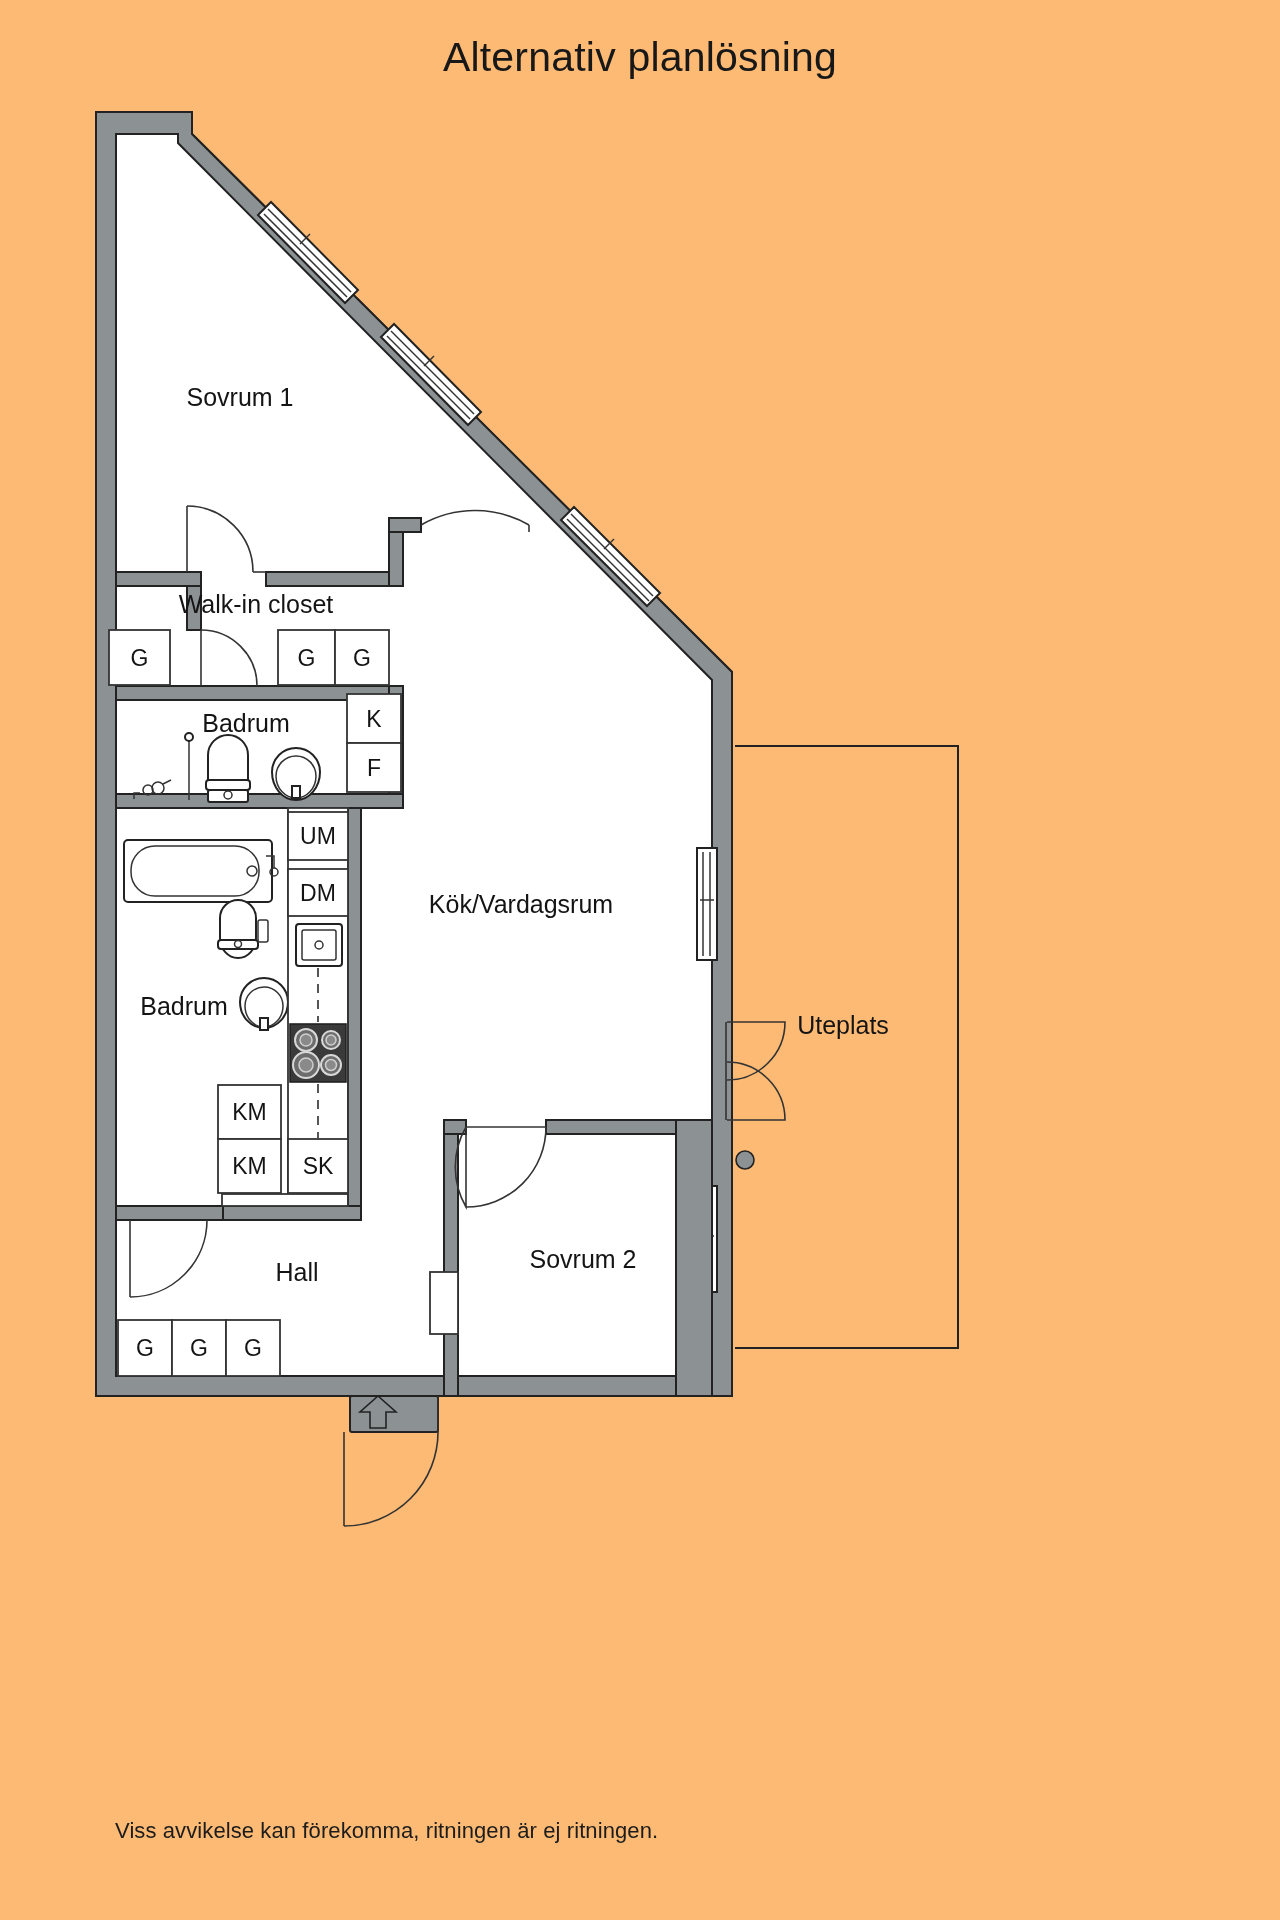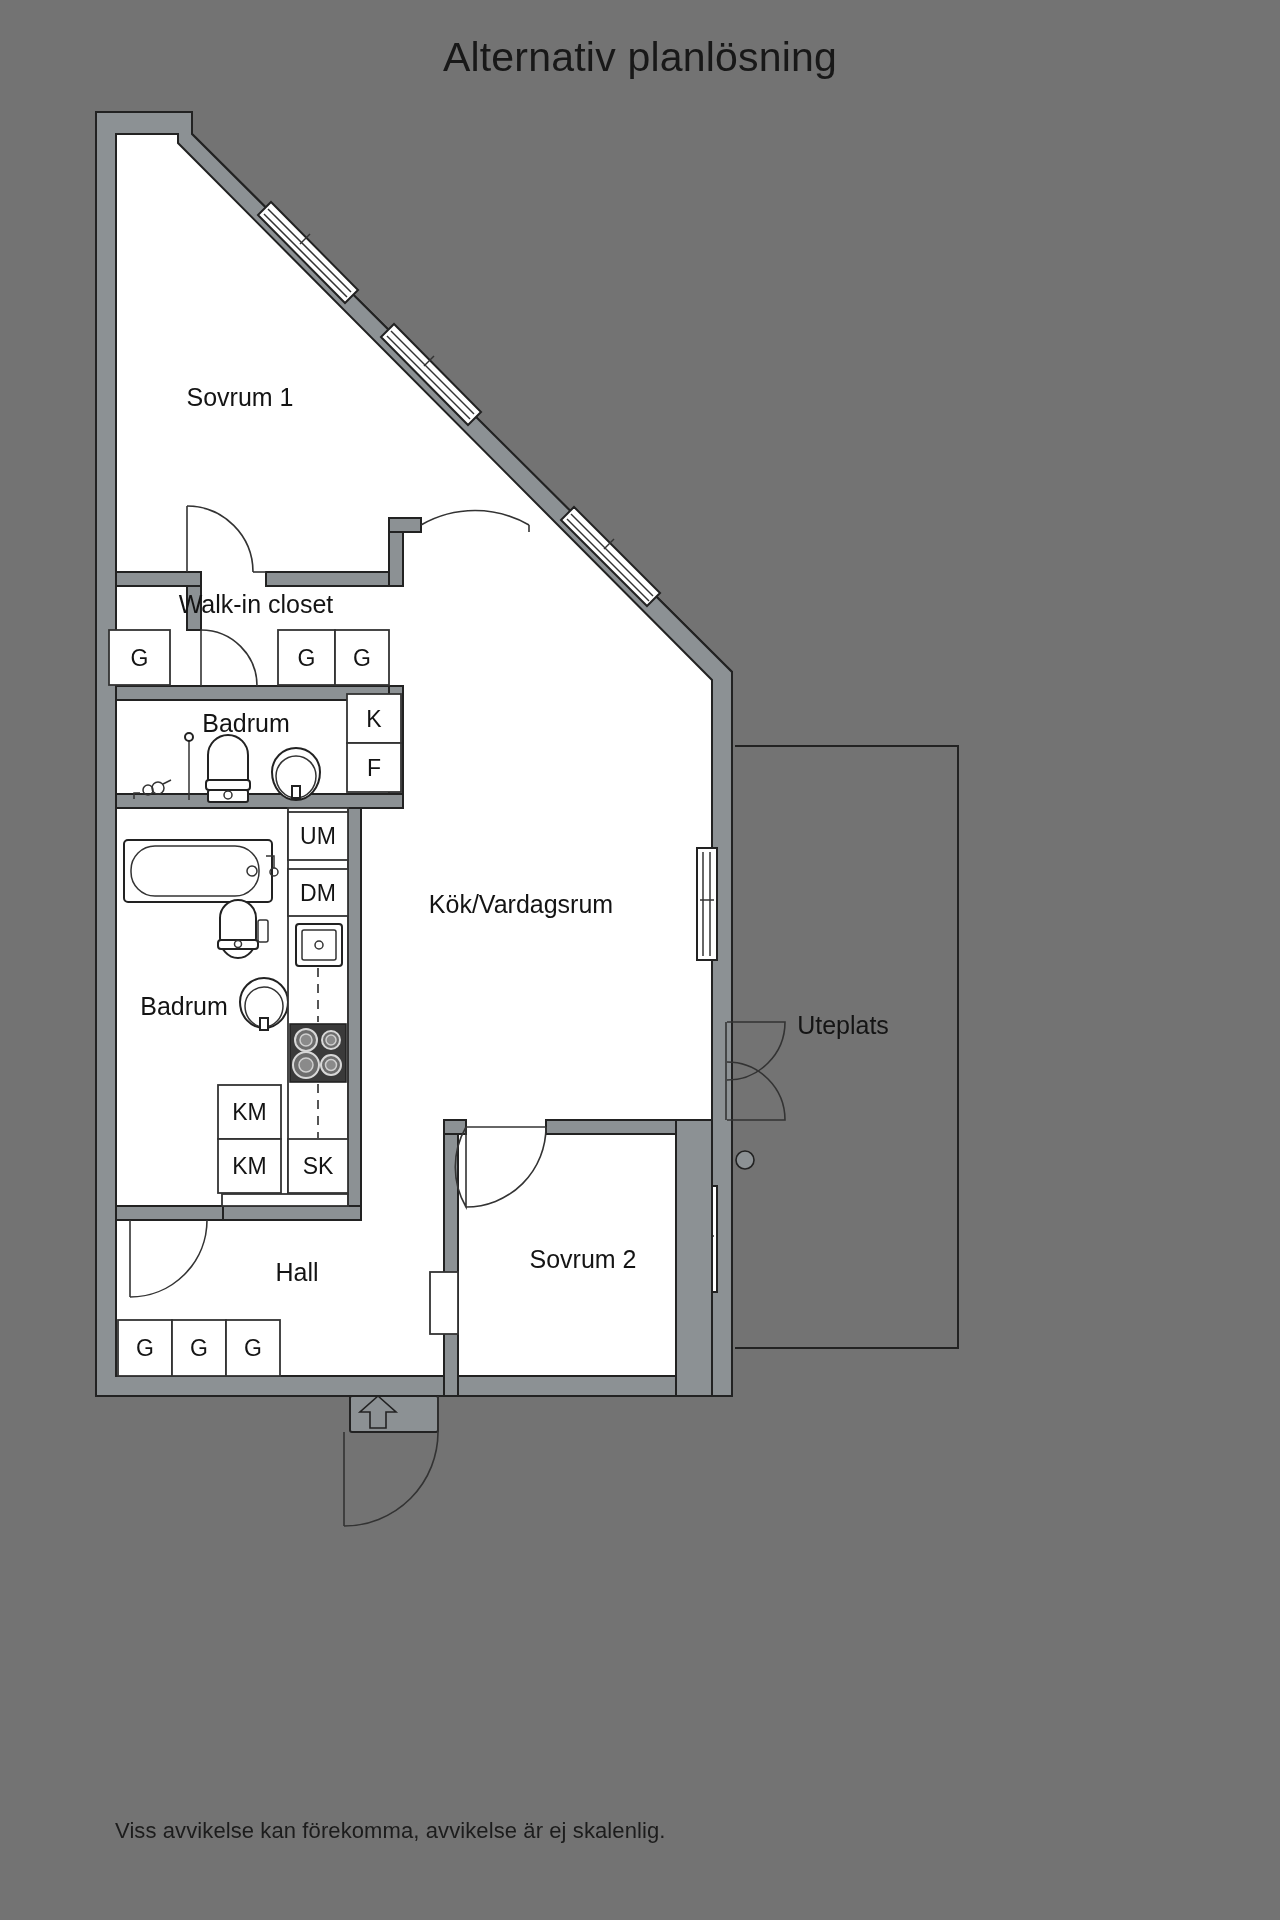--- a/index.html
+++ b/index.html
@@ -12,21 +12,21 @@
     height: 1920px;
     font-family: "Liberation Sans", sans-serif;
     color: #1a1a1a;
     position: relative;
     overflow: hidden;
   }
   #page {
     position: relative;
     width: 1280px;
     height: 1920px;
-    background: #737373;
+    background: #fdba74;
   }
   .title {
     position: absolute;
     top: 34px;
     left: 0;
     width: 1280px;
     text-align: center;
     font-size: 41px;
     font-weight: 400;
     letter-spacing: 0.2px;
@@ -368,15 +368,15 @@
         <text class="roomlabel" x="246" y="732">Badrum</text>
         <text class="roomlabel" x="184" y="1015">Badrum</text>
         <text class="roomlabel" x="521" y="913">Kök/Vardagsrum</text>
         <text class="roomlabel" x="297" y="1281">Hall</text>
         <text class="roomlabel" x="583" y="1268">Sovrum 2</text>
         <text class="roomlabel" x="843" y="1034">Uteplats</text>
       </g>
 
   </svg>
 
-  <div class="footnote">Viss avvikelse kan förekomma, avvikelse är ej skalenlig.</div>
+  <div class="footnote">Viss avvikelse kan förekomma, ritningen är ej ritningen.</div>
 
 </div>
 
 </body></html>

